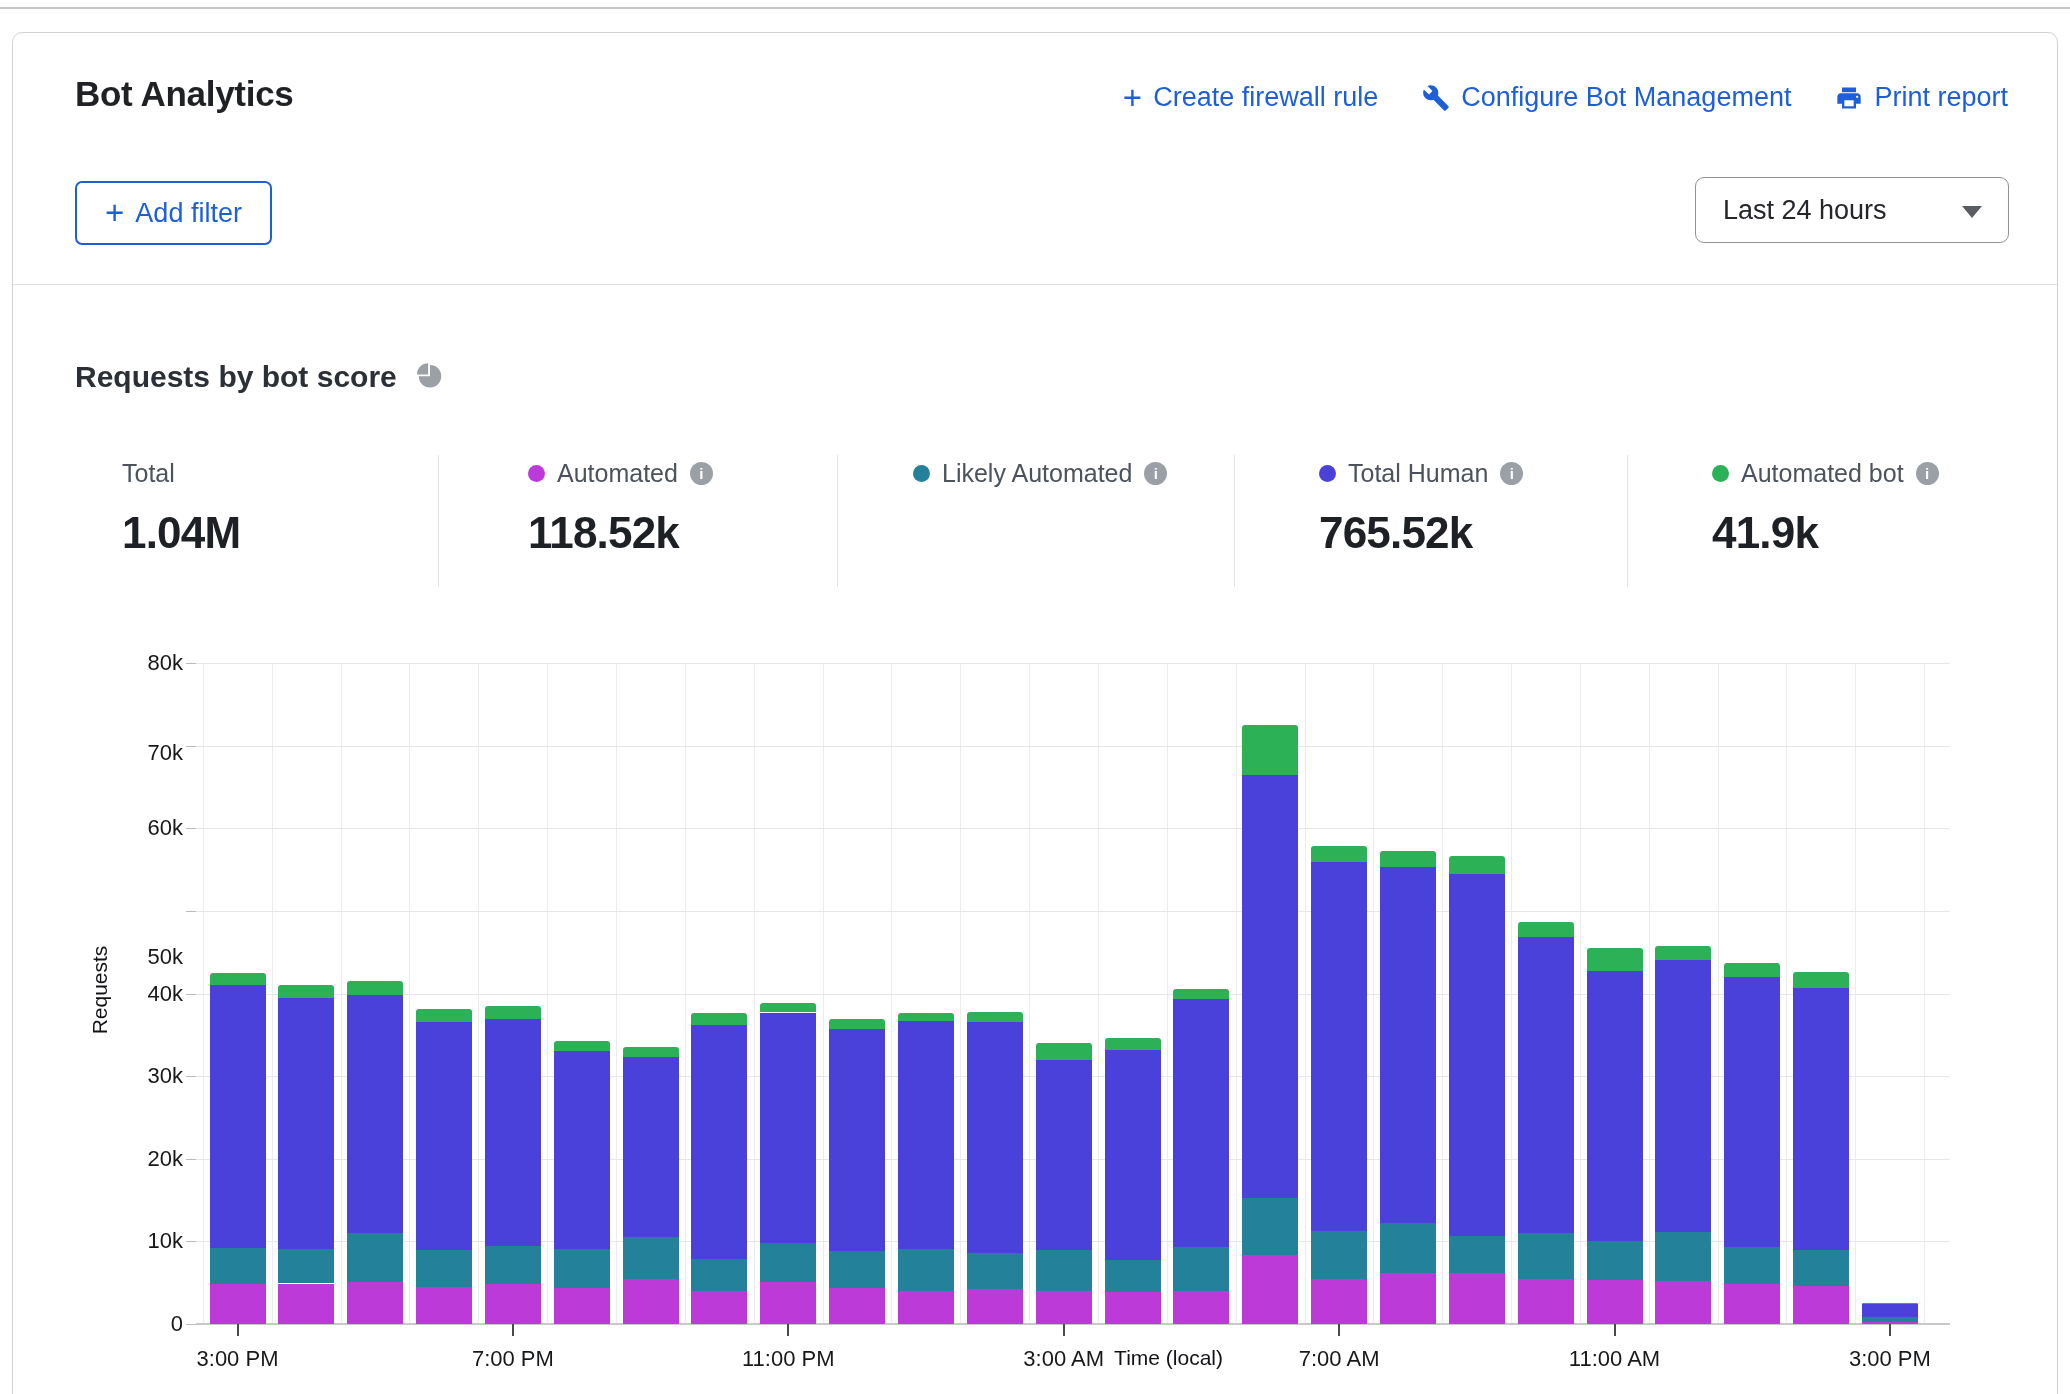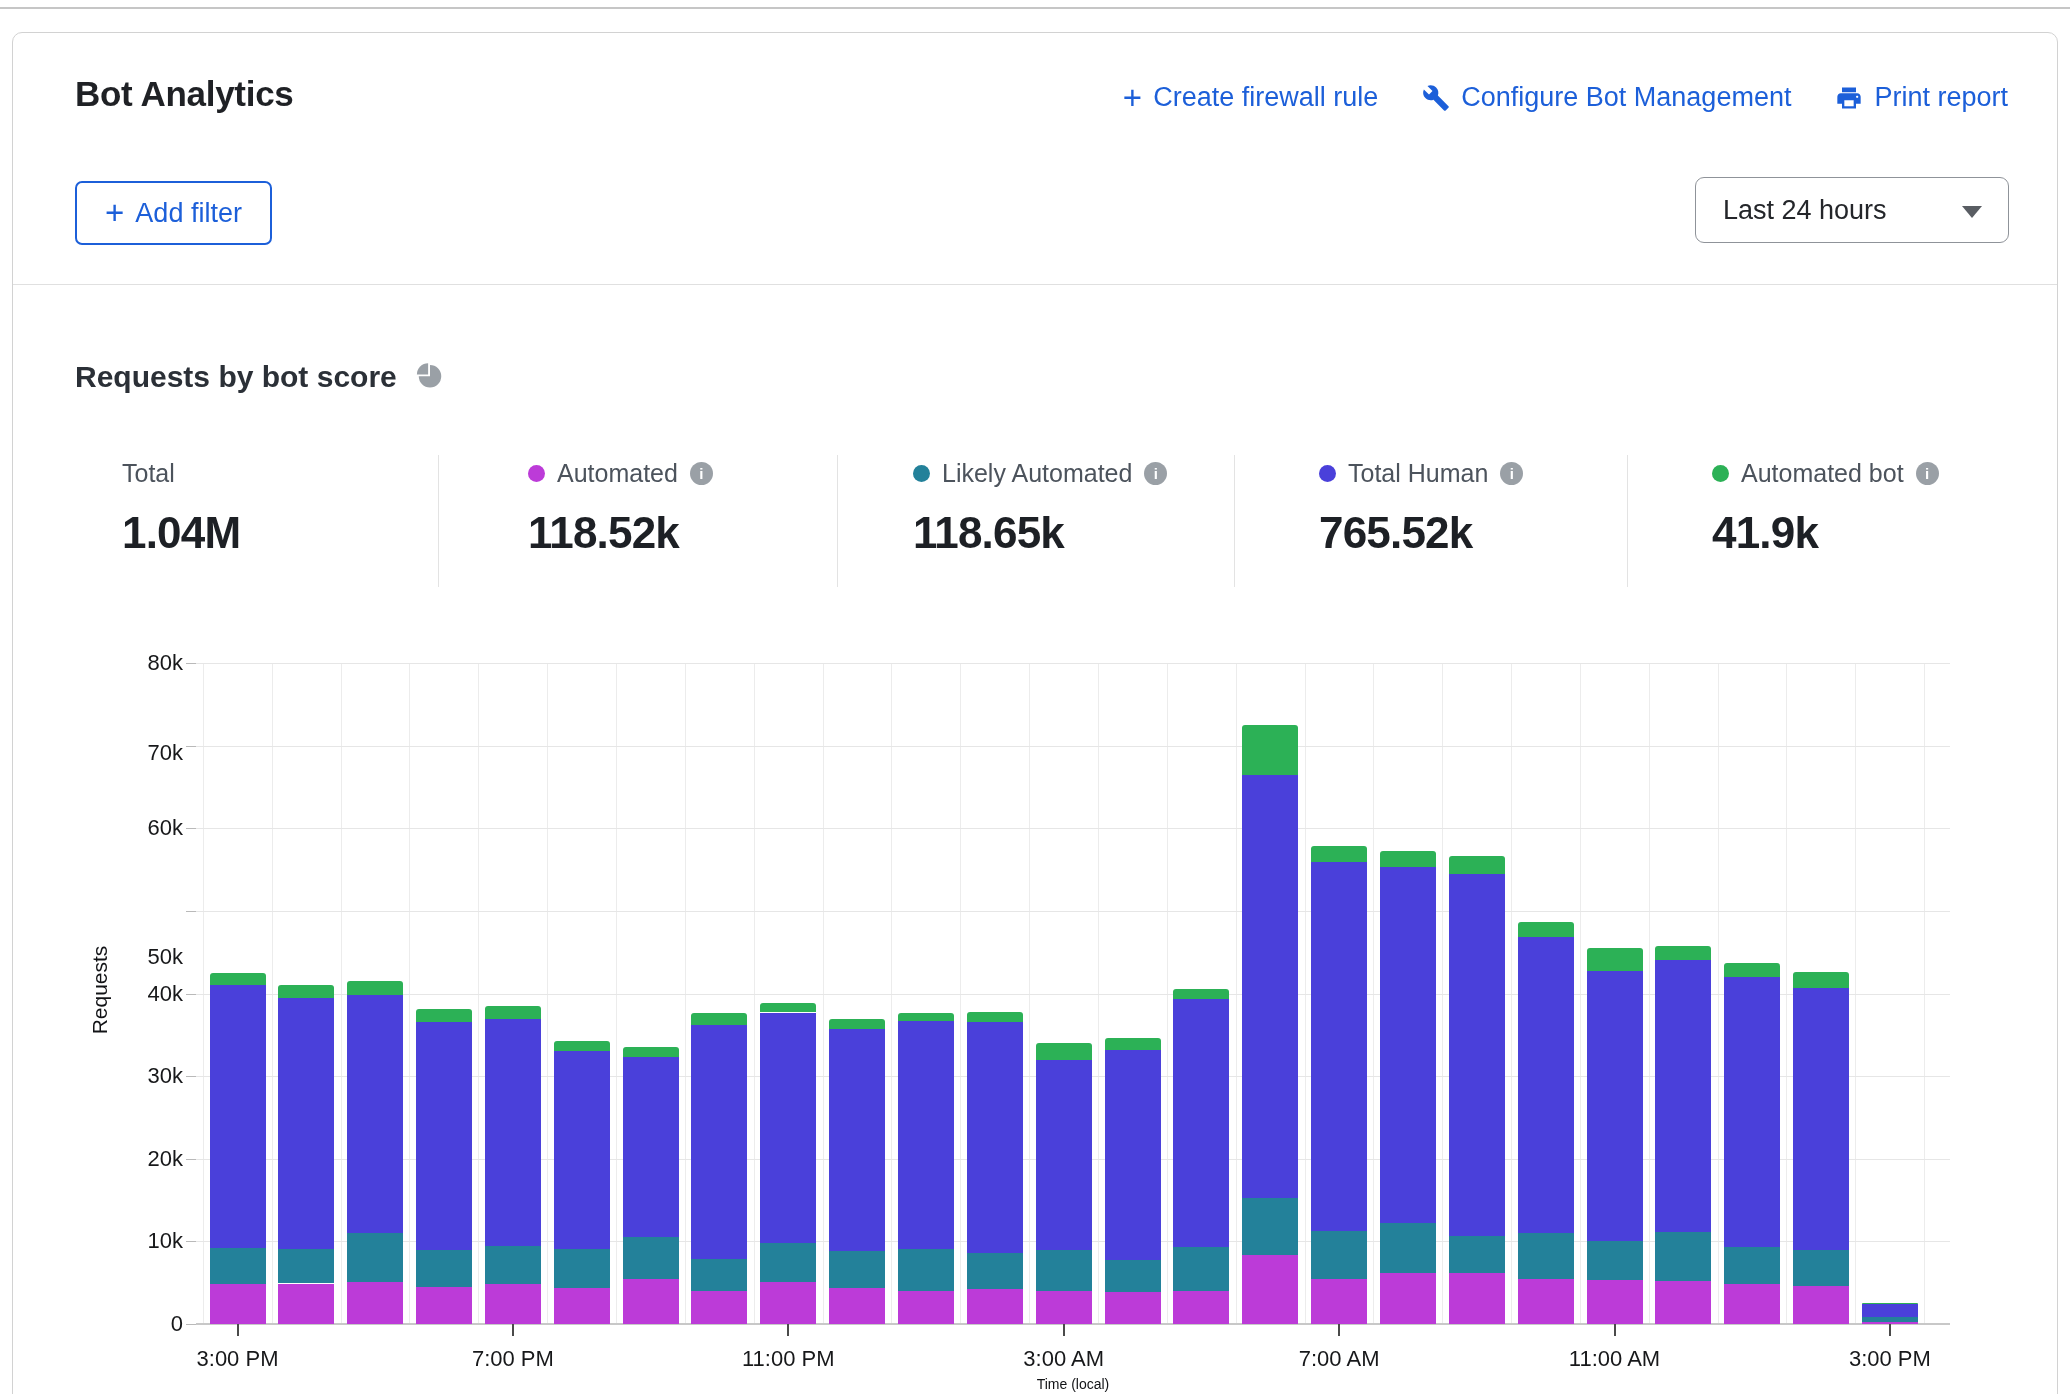--- a/index.html
+++ b/index.html
@@ -33,21 +33,21 @@
   .info-icon{width:23px;height:23px;border-radius:50%;background:#9aa0a6;color:#fff;display:flex;
       align-items:center;justify-content:center;font-size:15px;font-weight:700;flex:0 0 auto;}
   .info-icon::after{content:"i";}
   .stat-value{margin-top:20px;font-size:44px;font-weight:700;color:#1d2025;letter-spacing:-0.8px;}
   .stat-divider{top:455px;width:1px;height:132px;background:#e3e3e3;}
   
   .ylab{width:120px;height:26px;line-height:26px;text-align:right;font-size:22px;color:#17181a;}
   .yaxis-title{left:40px;top:978px;width:120px;text-align:center;font-size:21px;color:#121316;
       transform:rotate(-90deg);transform-origin:center;}
   .xlab{width:220px;text-align:center;font-size:22px;color:#17181a;}
-  .xaxis-title{top:1376px;width:300px;text-align:center;font-size:14px;color:#121316;}
+  .xaxis-title{top:1346px;width:300px;text-align:right;font-size:21px;color:#121316;}
   .gridline-h{height:1px;background:#e6e6e6;}
   .gridline-v{width:1px;background:#ececec;}
   .axis-line{height:2px;background:#c8c8c8;}
   .ytick{width:10px;height:1px;background:#b9b9b9;}
   .xtick{width:2px;height:12px;background:#4a4a4a;}
   .bar-seg{position:absolute;}
 </style>
 </head>
 <body>
 
@@ -116,21 +116,20 @@
   </div>
   <div class="stat-value">118.52k</div>
 </div>
 
 <div class="abs stat-col" style="left:866px;">
   <div class="stat-label-row">
     <span class="stat-dot" style="background: rgb(35, 129, 154);"></span>
     <span class="stat-label">Likely Automated</span>
     <span class="info-icon"></span>
   </div>
-  <div class="stat-value">118.65k</div>
 </div>
 
 <div class="abs stat-col" style="left:1272px;">
   <div class="stat-label-row">
     <span class="stat-dot" style="background: rgb(74, 64, 218);"></span>
     <span class="stat-label">Total Human</span>
     <span class="info-icon"></span>
   </div>
   <div class="stat-value">765.52k</div>
 </div>

